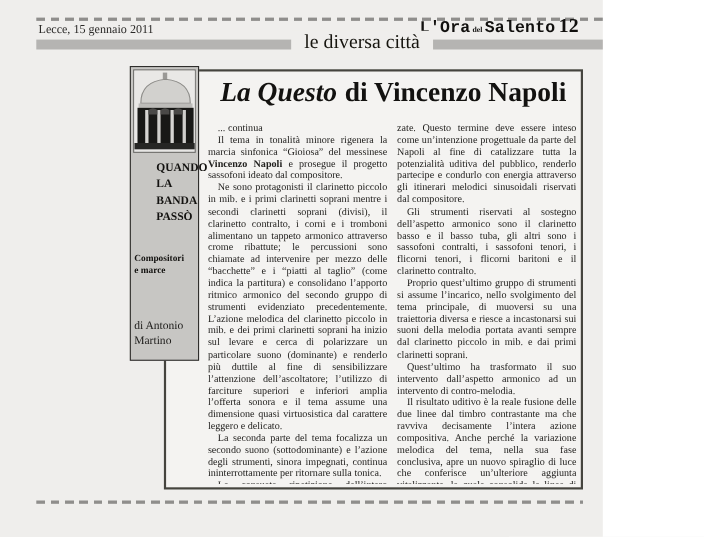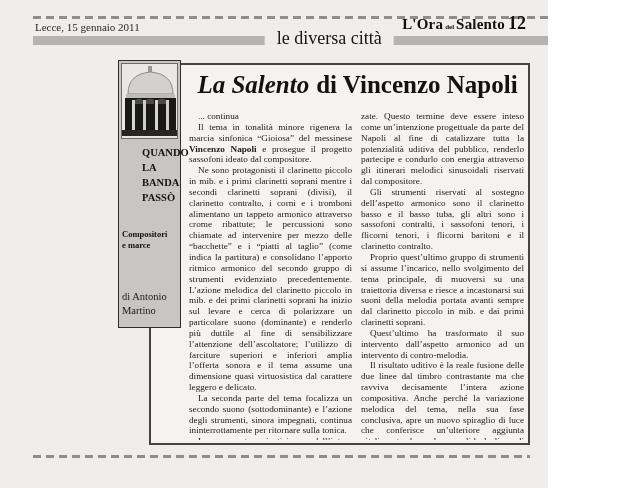--- a/index.html
+++ b/index.html
@@ -4,21 +4,21 @@
 <style>
   html,body{margin:0;padding:0;}
   .page{position:relative;width:548px;height:488px;background:#efeeec;
         font-family:"Liberation Serif",serif;color:#1e1d1b;overflow:hidden;}
   .dash-rule{position:absolute;height:3px;
         background:repeating-linear-gradient(90deg,#8f8e8c 0 8px,rgba(0,0,0,0) 8px 13px);}
   .top-rule{left:33px;top:16px;width:582px;}
   .bottom-rule{left:33px;top:455px;width:497px;}
   .dateline{position:absolute;left:35px;top:21px;font-size:11px;color:#2a2927;}
   .masthead{position:absolute;right:22px;top:14px;display:flex;align-items:baseline;color:#11100e;}
-  .mh-big{font-weight:bold;font-size:15px;letter-spacing:.2px;}
+  .mh-big{font-weight:bold;font-size:15px;letter-spacing:.2px;font-family:Liberation Mono, monospace;}
   .mh-small{font-size:7px;font-weight:bold;margin:0 2px;}
   .mh-num{font-size:18px;font-weight:bold;margin-left:3px;line-height:1;}
   .section-strip{position:absolute;left:33px;top:36px;width:582px;height:9px;background:#b5b4b2;}
   .section-title{position:absolute;left:50%;transform:translateX(-46%);top:-8px;
         background:#efeeec;padding:0 12px;font-size:18px;white-space:nowrap;color:#16150f;}
   .article-box{position:absolute;left:149px;top:63px;width:381px;height:382px;
         border:2px solid #45443e;background:#f4f3f1;box-sizing:border-box;}
   .headline{position:absolute;left:40px;right:4px;top:6px;margin:0;text-align:center;
         font-size:25px;font-weight:bold;color:#131210;white-space:nowrap;}
   .headline .it{font-style:italic;margin-right:7px;}
@@ -49,21 +49,21 @@
     <span class="mh-big">Salento</span>
     <span class="mh-num">12</span>
   </div>
 
   <div class="section-strip">
     <span class="section-title">le diversa città</span>
   </div>
 
   <div class="article-box">
     <h1 class="headline">
-      <span class="it">La Salento</span><span>di Vincenzo Napoli</span>
+      <span class="it">La Questo</span><span>di Vincenzo Napoli</span>
     </h1>
     <div class="cols">
       <div class="col">
         <p>... continua</p>
         <p><span>Il tema in tonalità minore rigenera la marcia sinfonica “Gioiosa” del messinese </span><b>Vincenzo Napoli</b><span> e prosegue il progetto sassofoni ideato dal compositore.</span></p>
         <p>Ne sono protagonisti il clarinetto piccolo in mib. e i primi clarinetti soprani mentre i secondi clarinetti soprani (divisi), il clarinetto contralto, i corni e i tromboni alimentano un tappeto armonico attraverso crome ribattute; le percussioni sono chiamate ad intervenire per mezzo delle “bacchette” e i “piatti al taglio” (come indica la partitura) e consolidano l’apporto ritmico armonico del secondo gruppo di strumenti evidenziato precedentemente. L’azione melodica del clarinetto piccolo in mib. e dei primi clarinetti soprani ha inizio sul levare e cerca di polarizzare un particolare suono (dominante) e renderlo più duttile al fine di sensibilizzare l’attenzione dell’ascoltatore; l’utilizzo di farciture superiori e inferiori amplia l’offerta sonora e il tema assume una dimensione quasi virtuosistica dal carattere leggero e delicato.</p>
         <p>La seconda parte del tema focalizza un secondo suono (sottodominante) e l’azione degli strumenti, sinora impegnati, continua ininterrottamente per ritornare sulla tonica.</p>
         <p>La consueta ripetizione dell’intero segmento tematico chiama in causa nuovi strumenti affinché possa generarsi una duplice azione sonora: il compositore conferisce in questo modo una concreta base d’appoggio a tutto l’assetto armonico e sviluppa un tentativo di contro-melodia sui suoni lunghi precedentemente identificati come note polariz-</p>
       </div>
       <div class="col">

